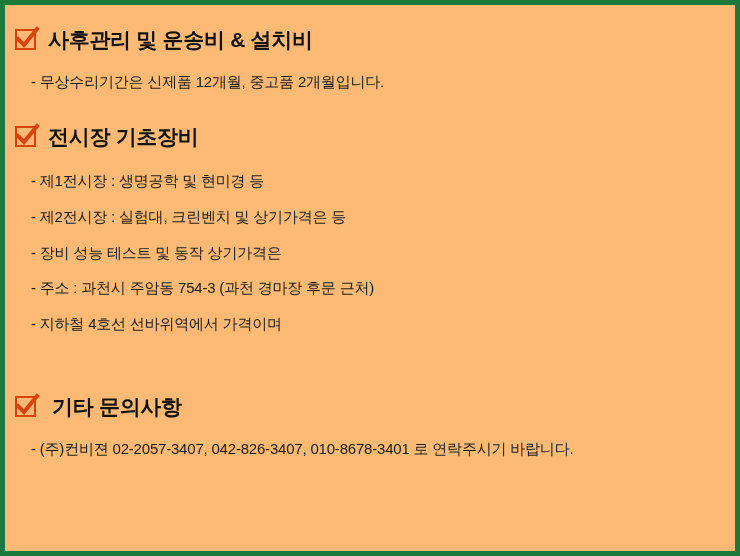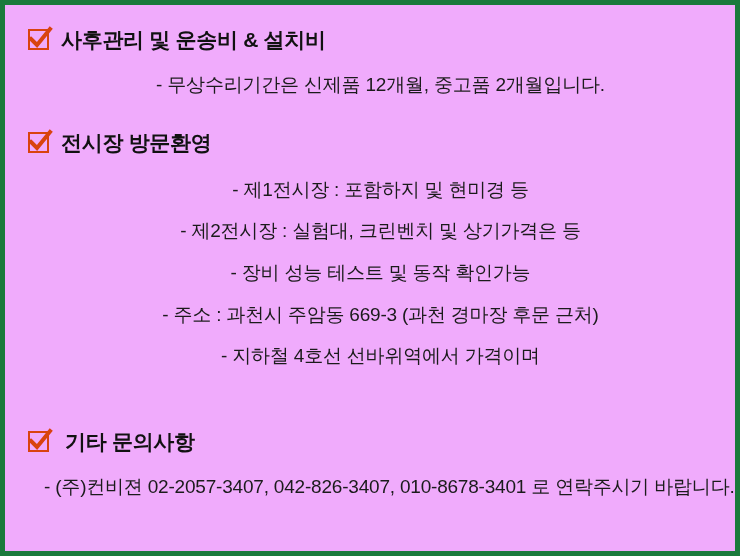--- a/index.html
+++ b/index.html
@@ -11,23 +11,22 @@
     height: 556px;
     background: #ffffff;
     font-family: "Liberation Sans", "DejaVu Sans", sans-serif;
     overflow: hidden;
   }
   .page {
     box-sizing: border-box;
     width: 740px;
     height: 556px;
     border: 5px solid #1a7a3c;
-    background: #f0abfc;
-    padding: 22px 18px 10px 23px;
-    text-align: center;
+    background: #fdba74;
+    padding: 22px 18px 10px 10px;
   }
   .section {
     margin-bottom: 26px;
   }
   .section-head {
     display: flex;
     align-items: center;
     gap: 12px;
     margin-bottom: 14px;
   }
@@ -51,21 +50,21 @@
     color: #111111;
     letter-spacing: -0.3px;
     line-height: 1.2;
   }
   .bullets {
     margin: 0;
     padding: 0;
     list-style: none;
   }
   .bullet {
-    font-size: 19px;
+    font-size: 15px;
     color: #1b1b1b;
     line-height: 1.45;
     padding: 5px 0 5px 16px;
     letter-spacing: -0.2px;
     white-space: nowrap;
   }
   .sec-visit .bullet {
     padding-bottom: 7px;
     padding-top: 7px;
   }
@@ -95,27 +94,27 @@
     </ul>
   </div>
 
   <div class="section sec-visit">
     <div class="section-head">
       <span class="check-icon">
         <svg width="27" height="27" viewBox="0 0 27 27" xmlns="http://www.w3.org/2000/svg">
           <path d="M4 13 L10 19 L23 3" fill="none" stroke="#d9430f" stroke-width="4" stroke-linecap="square"></path>
         </svg>
       </span>
-      <span class="section-title">전시장 방문환영</span>
+      <span class="section-title">전시장 기초장비</span>
     </div>
     <ul class="bullets">
-      <li class="bullet">- 제1전시장 : 포함하지 및 현미경 등</li>
+      <li class="bullet">- 제1전시장 : 생명공학 및 현미경 등</li>
       <li class="bullet">- 제2전시장 : 실험대, 크린벤치 및 상기가격은 등</li>
-      <li class="bullet">- 장비 성능 테스트 및 동작 확인가능</li>
-      <li class="bullet">- 주소 : 과천시 주암동 669-3 (과천 경마장 후문 근처)</li>
+      <li class="bullet">- 장비 성능 테스트 및 동작 상기가격은</li>
+      <li class="bullet">- 주소 : 과천시 주암동 754-3 (과천 경마장 후문 근처)</li>
       <li class="bullet">- 지하철 4호선 선바위역에서 가격이며</li>
     </ul>
   </div>
 
   <div class="section sec-other">
     <div class="section-head">
       <span class="check-icon">
         <svg width="27" height="27" viewBox="0 0 27 27" xmlns="http://www.w3.org/2000/svg">
           <path d="M4 13 L10 19 L23 3" fill="none" stroke="#d9430f" stroke-width="4" stroke-linecap="square"></path>
         </svg>

